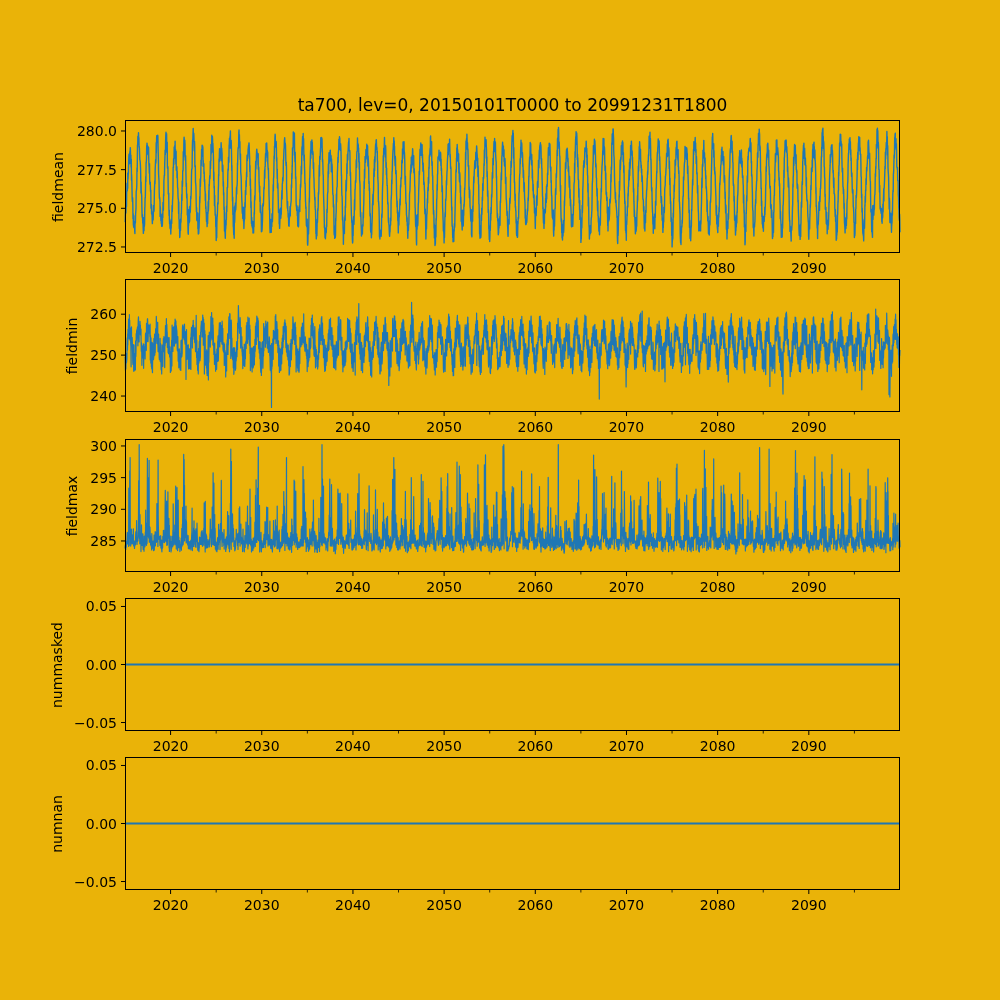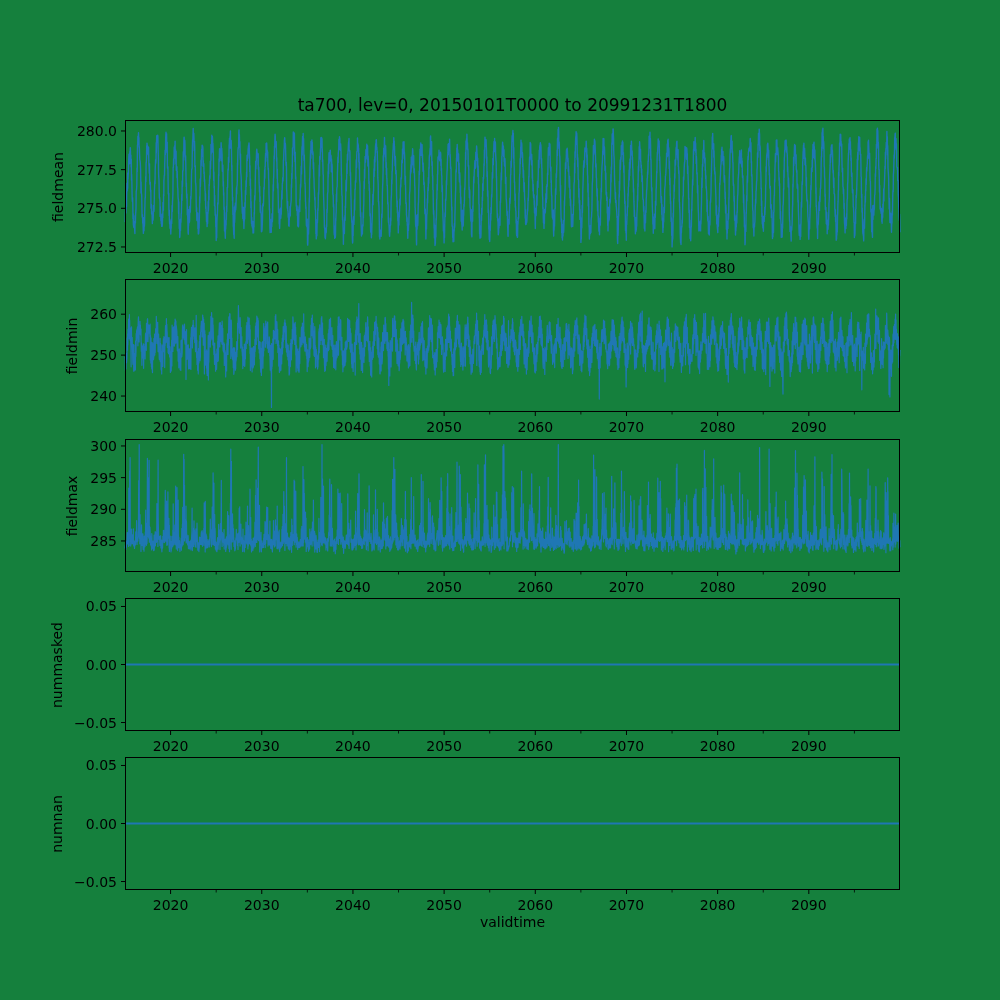--- a/index.html
+++ b/index.html
@@ -1,17 +1,17 @@
 <!DOCTYPE html>
 <html><head>
 <meta charset="utf-8">
 <style>
   html,body { margin:0; padding:0; background:#ffffff; }
   .figure {
-    position:relative; width:1000px; height:1000px; background:#15803d;
+    position:relative; width:1000px; height:1000px; background:#eab308;
     font-family:"DejaVu Sans", sans-serif; color:#000;
     overflow:hidden;
   }
   .title {
     position:absolute; left:125px; width:775px; top:96px;
     text-align:center; font-size:17px; line-height:19px; white-space:nowrap;
   }
   .xlabel {
     position:absolute; left:125px; width:775px; top:915px;
     text-align:center; font-size:14px; line-height:15px;
@@ -213,14 +213,13 @@
         <line x1="729.4117647058823" y1="133" x2="729.4117647058823" y2="135.5" stroke="#000000" stroke-width="0.8"></line>
         <line x1="0" y1="8.472076788830709" x2="-4" y2="8.472076788830709" stroke="#000000" stroke-width="1"></line>
         <text x="-8" y="13.472076788830709" text-anchor="end">0.05</text>
         <line x1="0" y1="66.5" x2="-4" y2="66.5" stroke="#000000" stroke-width="1"></line>
         <text x="-8" y="71.5" text-anchor="end">0.00</text>
         <line x1="0" y1="124.52792321116931" x2="-4" y2="124.52792321116931" stroke="#000000" stroke-width="1"></line>
         <text x="-8" y="129.5279232111693" text-anchor="end">−0.05</text>
       </svg>
   </div>
 
-  <div class="xlabel">validtime</div>
 </div>
 
 </body></html>

